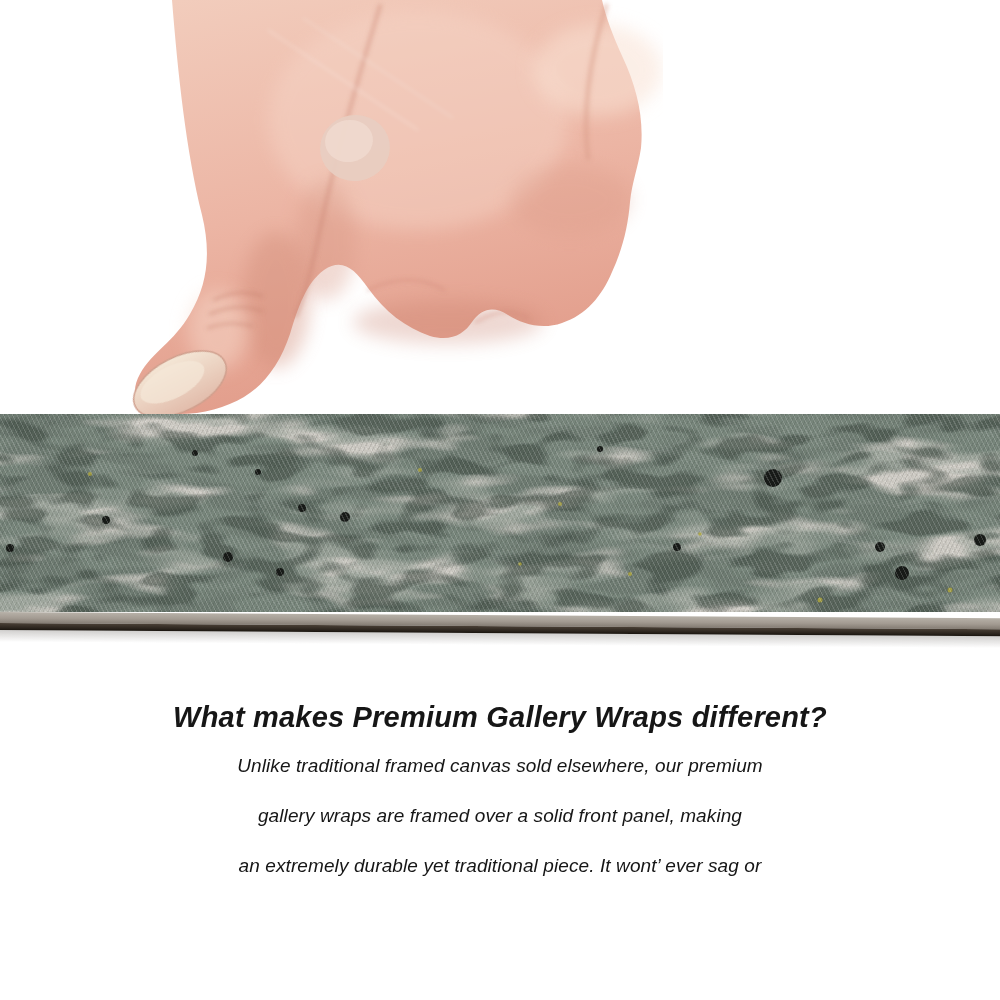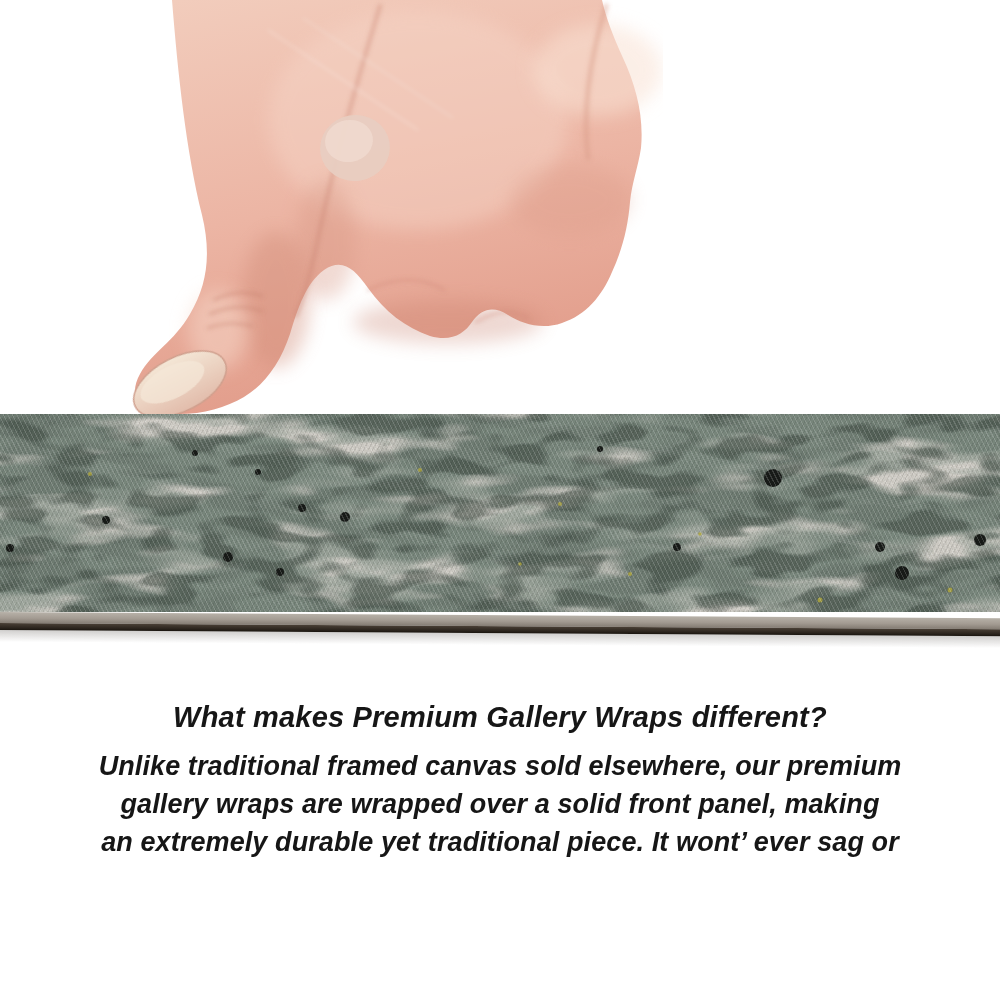--- a/index.html
+++ b/index.html
@@ -30,21 +30,21 @@
   }
   .strip-edges{position:absolute;left:-3px;top:198px;width:1006px;
     transform:rotate(.35deg);transform-origin:0 0;}
   .edge-light{height:11px;background:linear-gradient(180deg,#b7b1a8,var(--edge-light) 55%,#857d74);}
   .edge-dark{height:7px;background:linear-gradient(180deg,#4a4036,var(--edge-dark) 70%,#1a150f);}
   .edge-shadow{height:12px;background:linear-gradient(180deg,rgba(70,64,58,.25),rgba(70,64,58,0));}
   
   .copy{position:absolute;left:0;top:700px;width:1000px;text-align:center;
     color:var(--text);font-style:italic;}
   .copy h1{margin:0 0 13px 0;font-size:29px;font-weight:bold;letter-spacing:.2px;line-height:34px;}
-  .copy p{margin:0;font-size:27px;font-weight:bold;line-height:38px;letter-spacing:.1px;}
+  .copy p{margin:12px;font-size:19px;font-weight:normal;line-height:38px;letter-spacing:.1px;}
 </style>
 </head>
 <body>
 
 <div class="stage">
 
   <svg class="hand" viewBox="0 0 545 420" preserveAspectRatio="none" aria-hidden="true">
     <defs>
       <linearGradient id="skin" x1="0" y1="0" x2="0.25" y2="1">
         <stop offset="0" stop-color="#f2cdbd"></stop>
@@ -184,17 +184,17 @@
     <div class="strip-edges">
       <div class="edge-light"></div>
       <div class="edge-dark"></div>
       <div class="edge-shadow"></div>
     </div>
   </div>
 
   <div class="copy">
     <h1>What makes Premium Gallery Wraps different?</h1>
     <p>Unlike traditional framed canvas sold elsewhere, our premium</p>
-    <p>gallery wraps are wrapped over a solid front panel, making</p>
+    <p>gallery wraps are framed over a solid front panel, making</p>
     <p>an extremely durable yet traditional piece. It wont’ ever sag or</p>
   </div>
 
 </div>
 
 </body></html>

